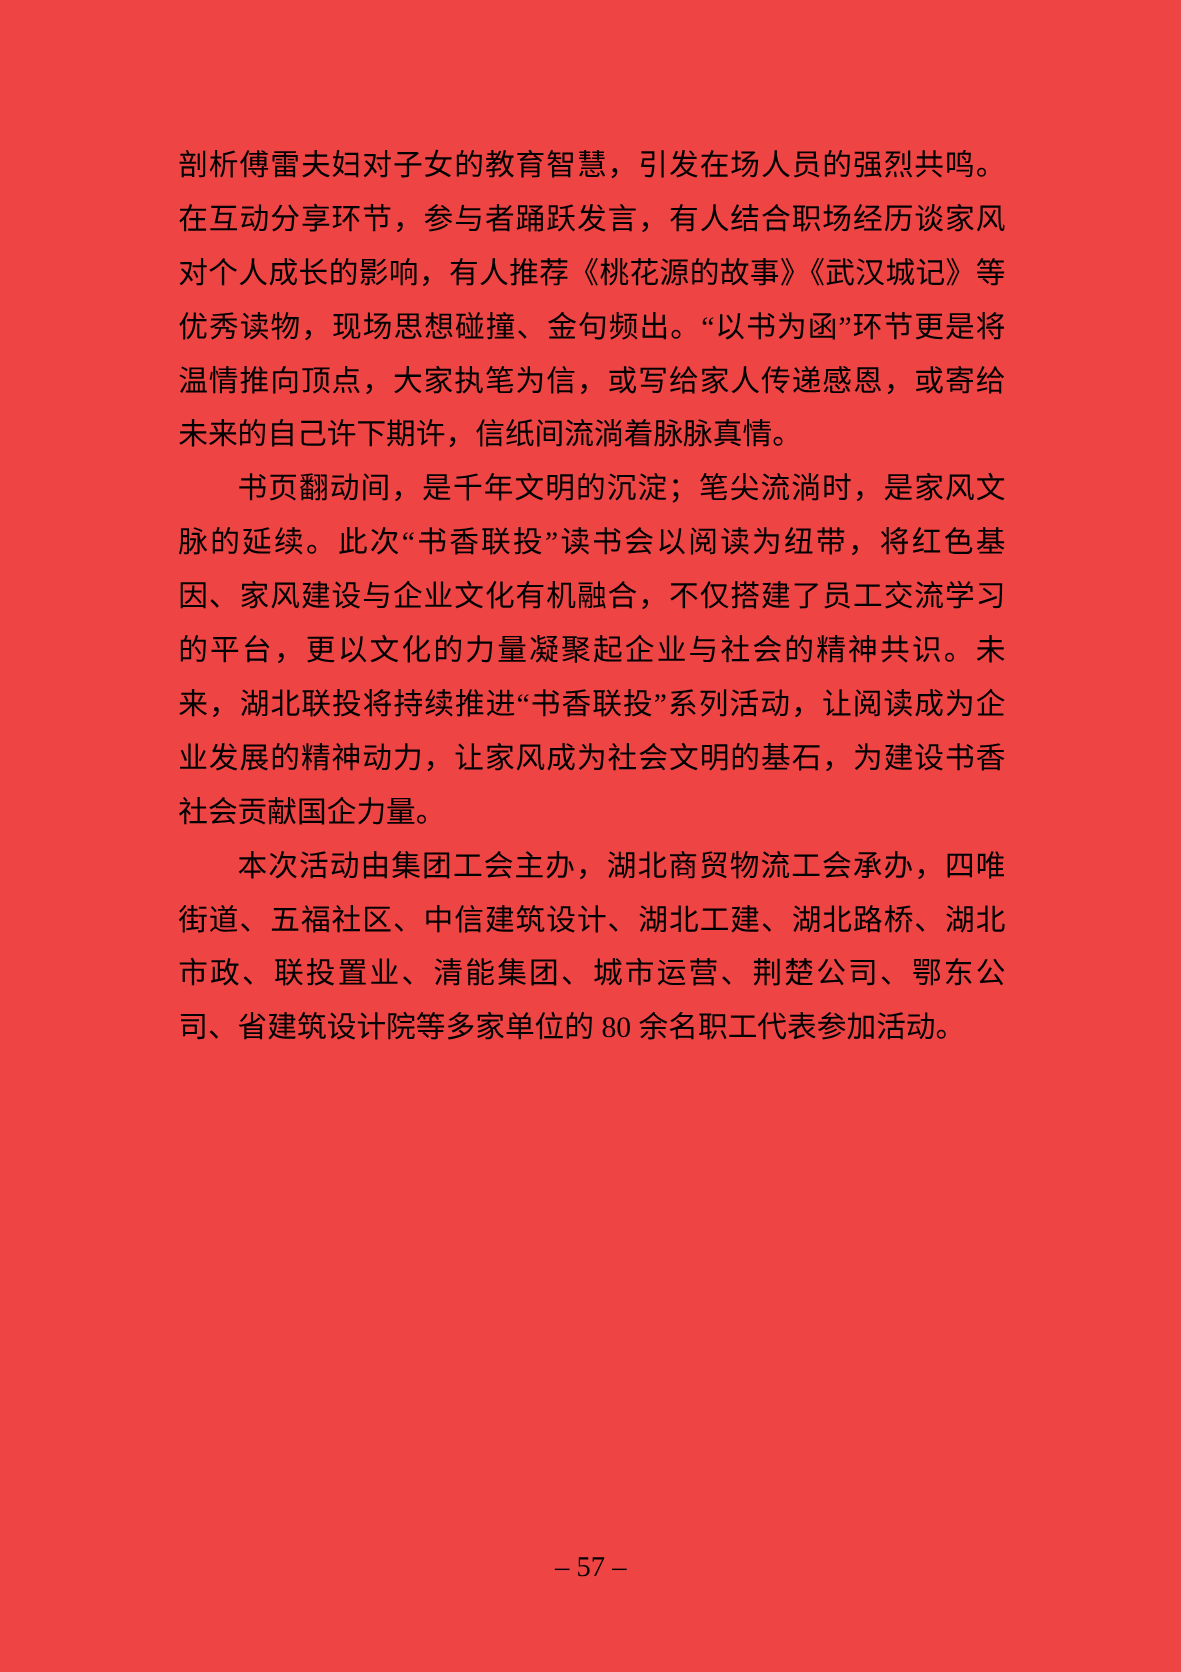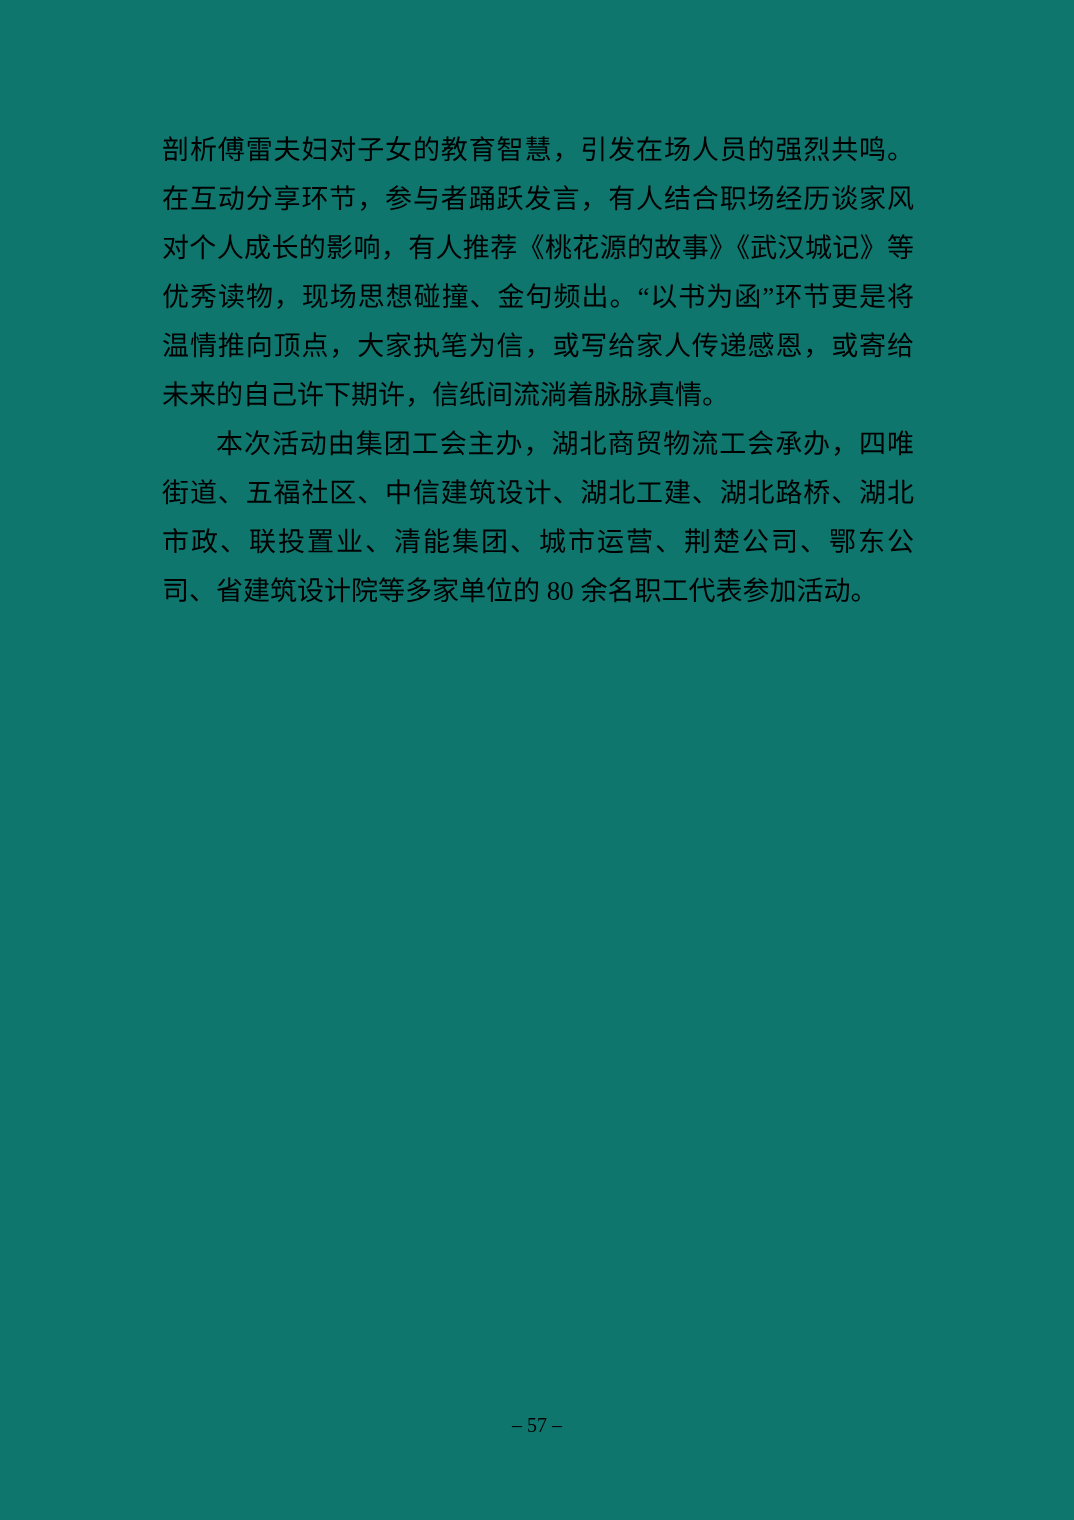--- a/index.html
+++ b/index.html
@@ -4,21 +4,21 @@
 <style>
   html, body {
     margin: 0;
     padding: 0;
     background: #ffffff;
   }
   .page {
     position: relative;
     width: 1074px;
     height: 1520px;
-    background: #0f766e;
+    background: #ef4444;
     color: #000000;
     font-family: "Liberation Serif", "DejaVu Serif", serif;
     overflow: hidden;
   }
   .content {
     position: absolute;
     left: 162px;
     top: 126px;
     width: 752px;
     font-size: 27px;
@@ -34,29 +34,30 @@
   }
   .content p.continued {
     text-indent: 0;
   }
   .footer {
     position: absolute;
     left: 0;
     right: 0;
     top: 1408px;
     text-align: center;
-    font-size: 20px;
+    font-size: 26px;
     line-height: 34px;
     color: #000000;
   }
 </style>
 </head>
 <body>
 
 <div class="page">
   <div class="content">
     <p class="continued">剖析傅雷夫妇对子女的教育智慧，引发在场人员的强烈共鸣。在互动分享环节，参与者踊跃发言，有人结合职场经历谈家风对个人成长的影响，有人推荐《桃花源的故事》《武汉城记》等优秀读物，现场思想碰撞、金句频出。“以书为函”环节更是将温情推向顶点，大家执笔为信，或写给家人传递感恩，或寄给未来的自己许下期许，信纸间流淌着脉脉真情。</p>
+    <p>书页翻动间，是千年文明的沉淀；笔尖流淌时，是家风文脉的延续。此次“书香联投”读书会以阅读为纽带，将红色基因、家风建设与企业文化有机融合，不仅搭建了员工交流学习的平台，更以文化的力量凝聚起企业与社会的精神共识。未来，湖北联投将持续推进“书香联投”系列活动，让阅读成为企业发展的精神动力，让家风成为社会文明的基石，为建设书香社会贡献国企力量。</p>
     <p>本次活动由集团工会主办，湖北商贸物流工会承办，四唯街道、五福社区、中信建筑设计、湖北工建、湖北路桥、湖北市政、联投置业、清能集团、城市运营、荆楚公司、鄂东公司、省建筑设计院等多家单位的 80 余名职工代表参加活动。</p>
   </div>
   <div class="footer">
     <span>– 57 –</span>
   </div>
 </div>
 
 </body></html>

